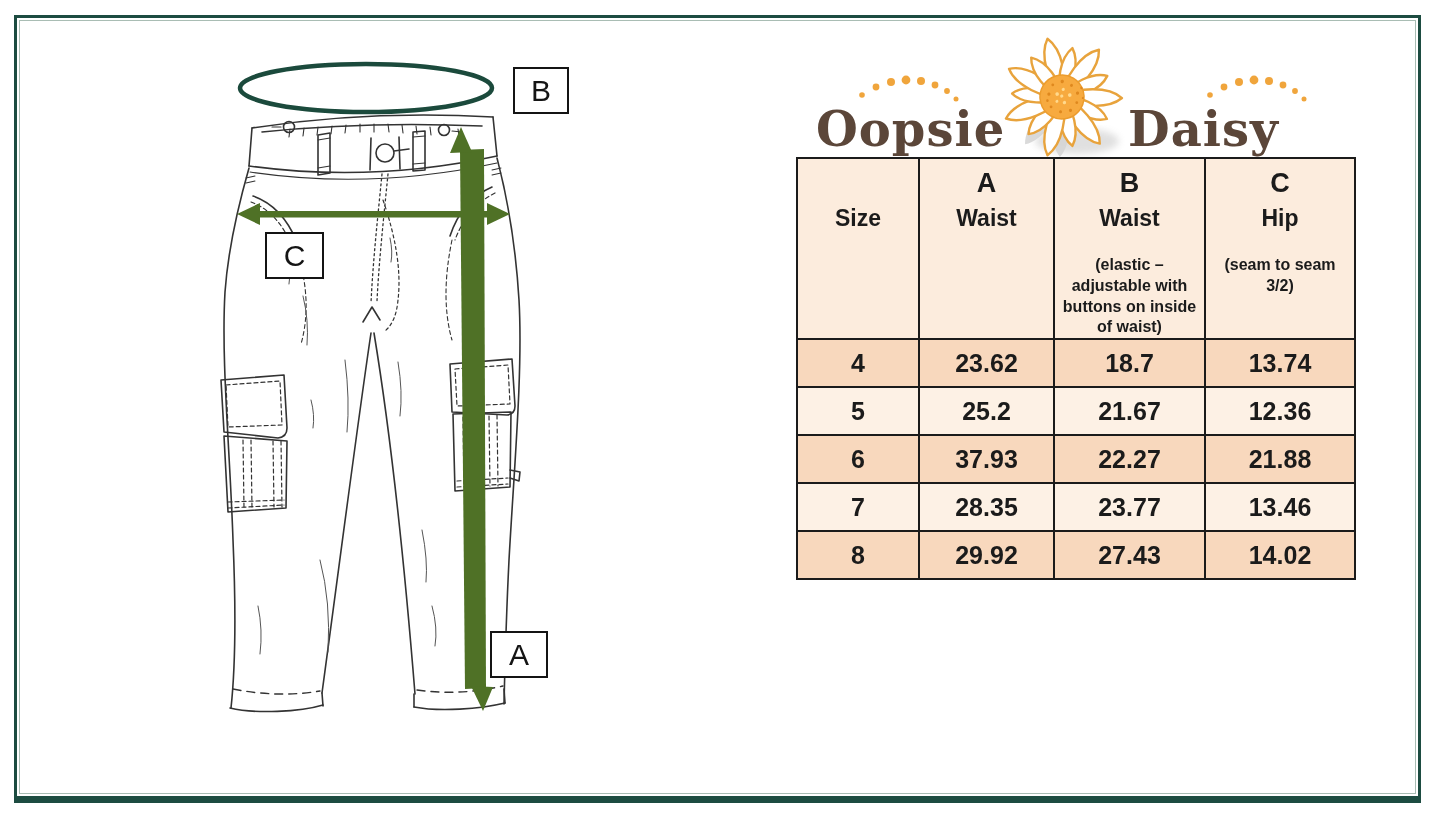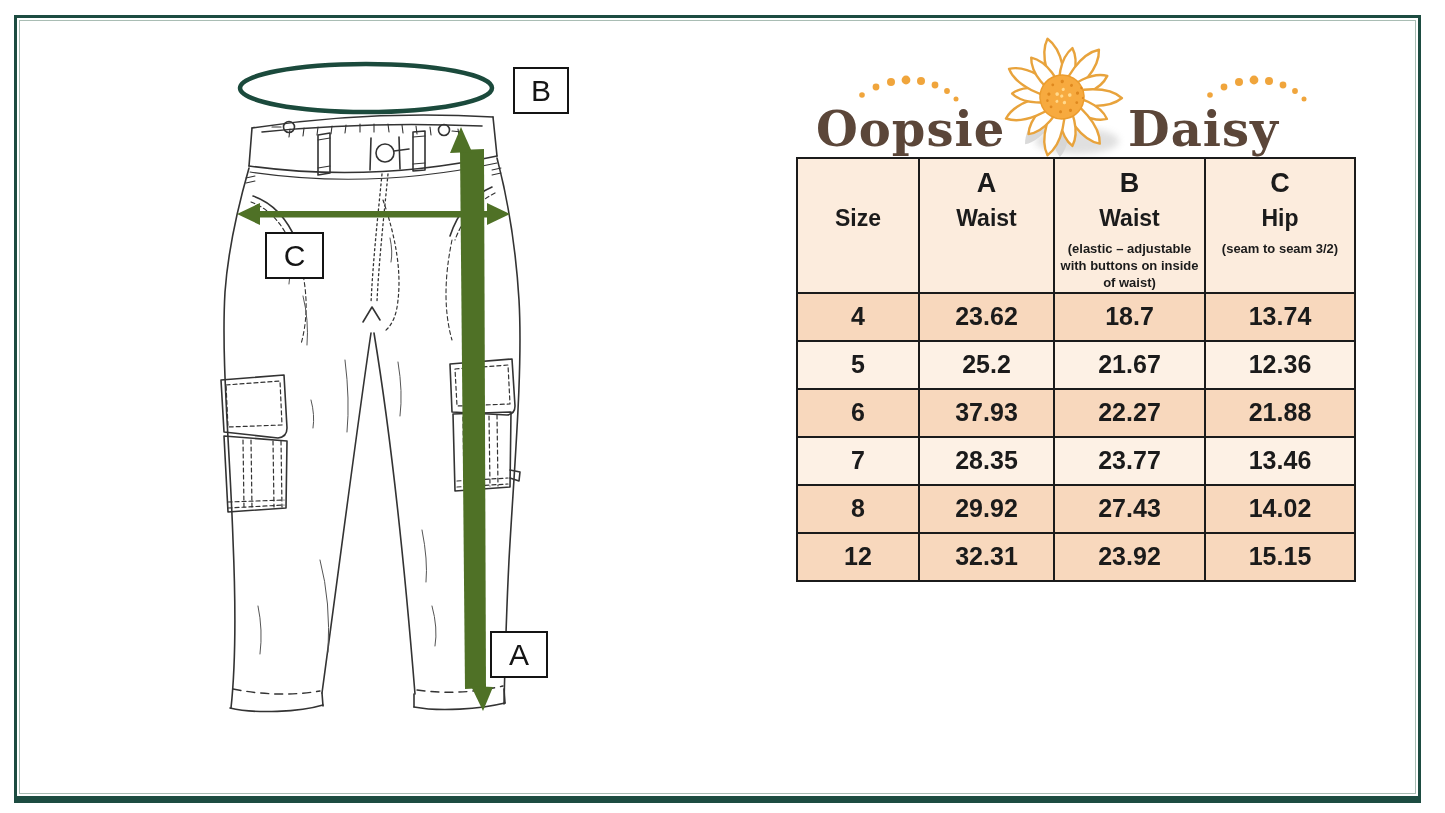--- a/index.html
+++ b/index.html
@@ -30,21 +30,21 @@
   .dots-right{left:1202px;}
   .daisy-svg{position:absolute;left:992px;top:25px;width:140px;height:140px;z-index:5;}
 
   
   .size-table{position:absolute;left:796px;top:157px;width:558px;
               border-collapse:collapse;table-layout:fixed;text-align:center;}
   .size-table th,.size-table td{border:2px solid #1b1b1b;padding:0;}
   .size-table th{background:#fcecdd;vertical-align:top;font-weight:600;}
   .hdr-letter{display:block;font-size:27px;line-height:30px;height:34px;margin-top:9px;}
   .hdr-word{display:block;font-size:23px;line-height:32px;}
-  .hdr-note{display:block;font-size:13px;line-height:1.3;margin-top:7px;padding:0 5px;}
+  .hdr-note{display:block;font-size:16px;line-height:1.3;margin-top:21px;padding:0 5px;}
   .size-table td{height:46px;font-size:25px;font-weight:700;}
   tr.row-dark td{background:#f8d8bd;}
   tr.row-light td{background:#fdf1e5;}
 </style>
 </head>
 <body>
 
 <div class="page">
 
   <div class="frame">
@@ -316,22 +316,16 @@
         <td>28.35</td>
         <td>23.77</td>
         <td>13.46</td>
       </tr>
       <tr class="row-dark">
         <td>8</td>
         <td>29.92</td>
         <td>27.43</td>
         <td>14.02</td>
       </tr>
-      <tr class="row-dark">
-        <td>12</td>
-        <td>32.31</td>
-        <td>23.92</td>
-        <td>15.15</td>
-      </tr>
     </tbody>
   </table>
 
 </div>
 
 </body></html>

